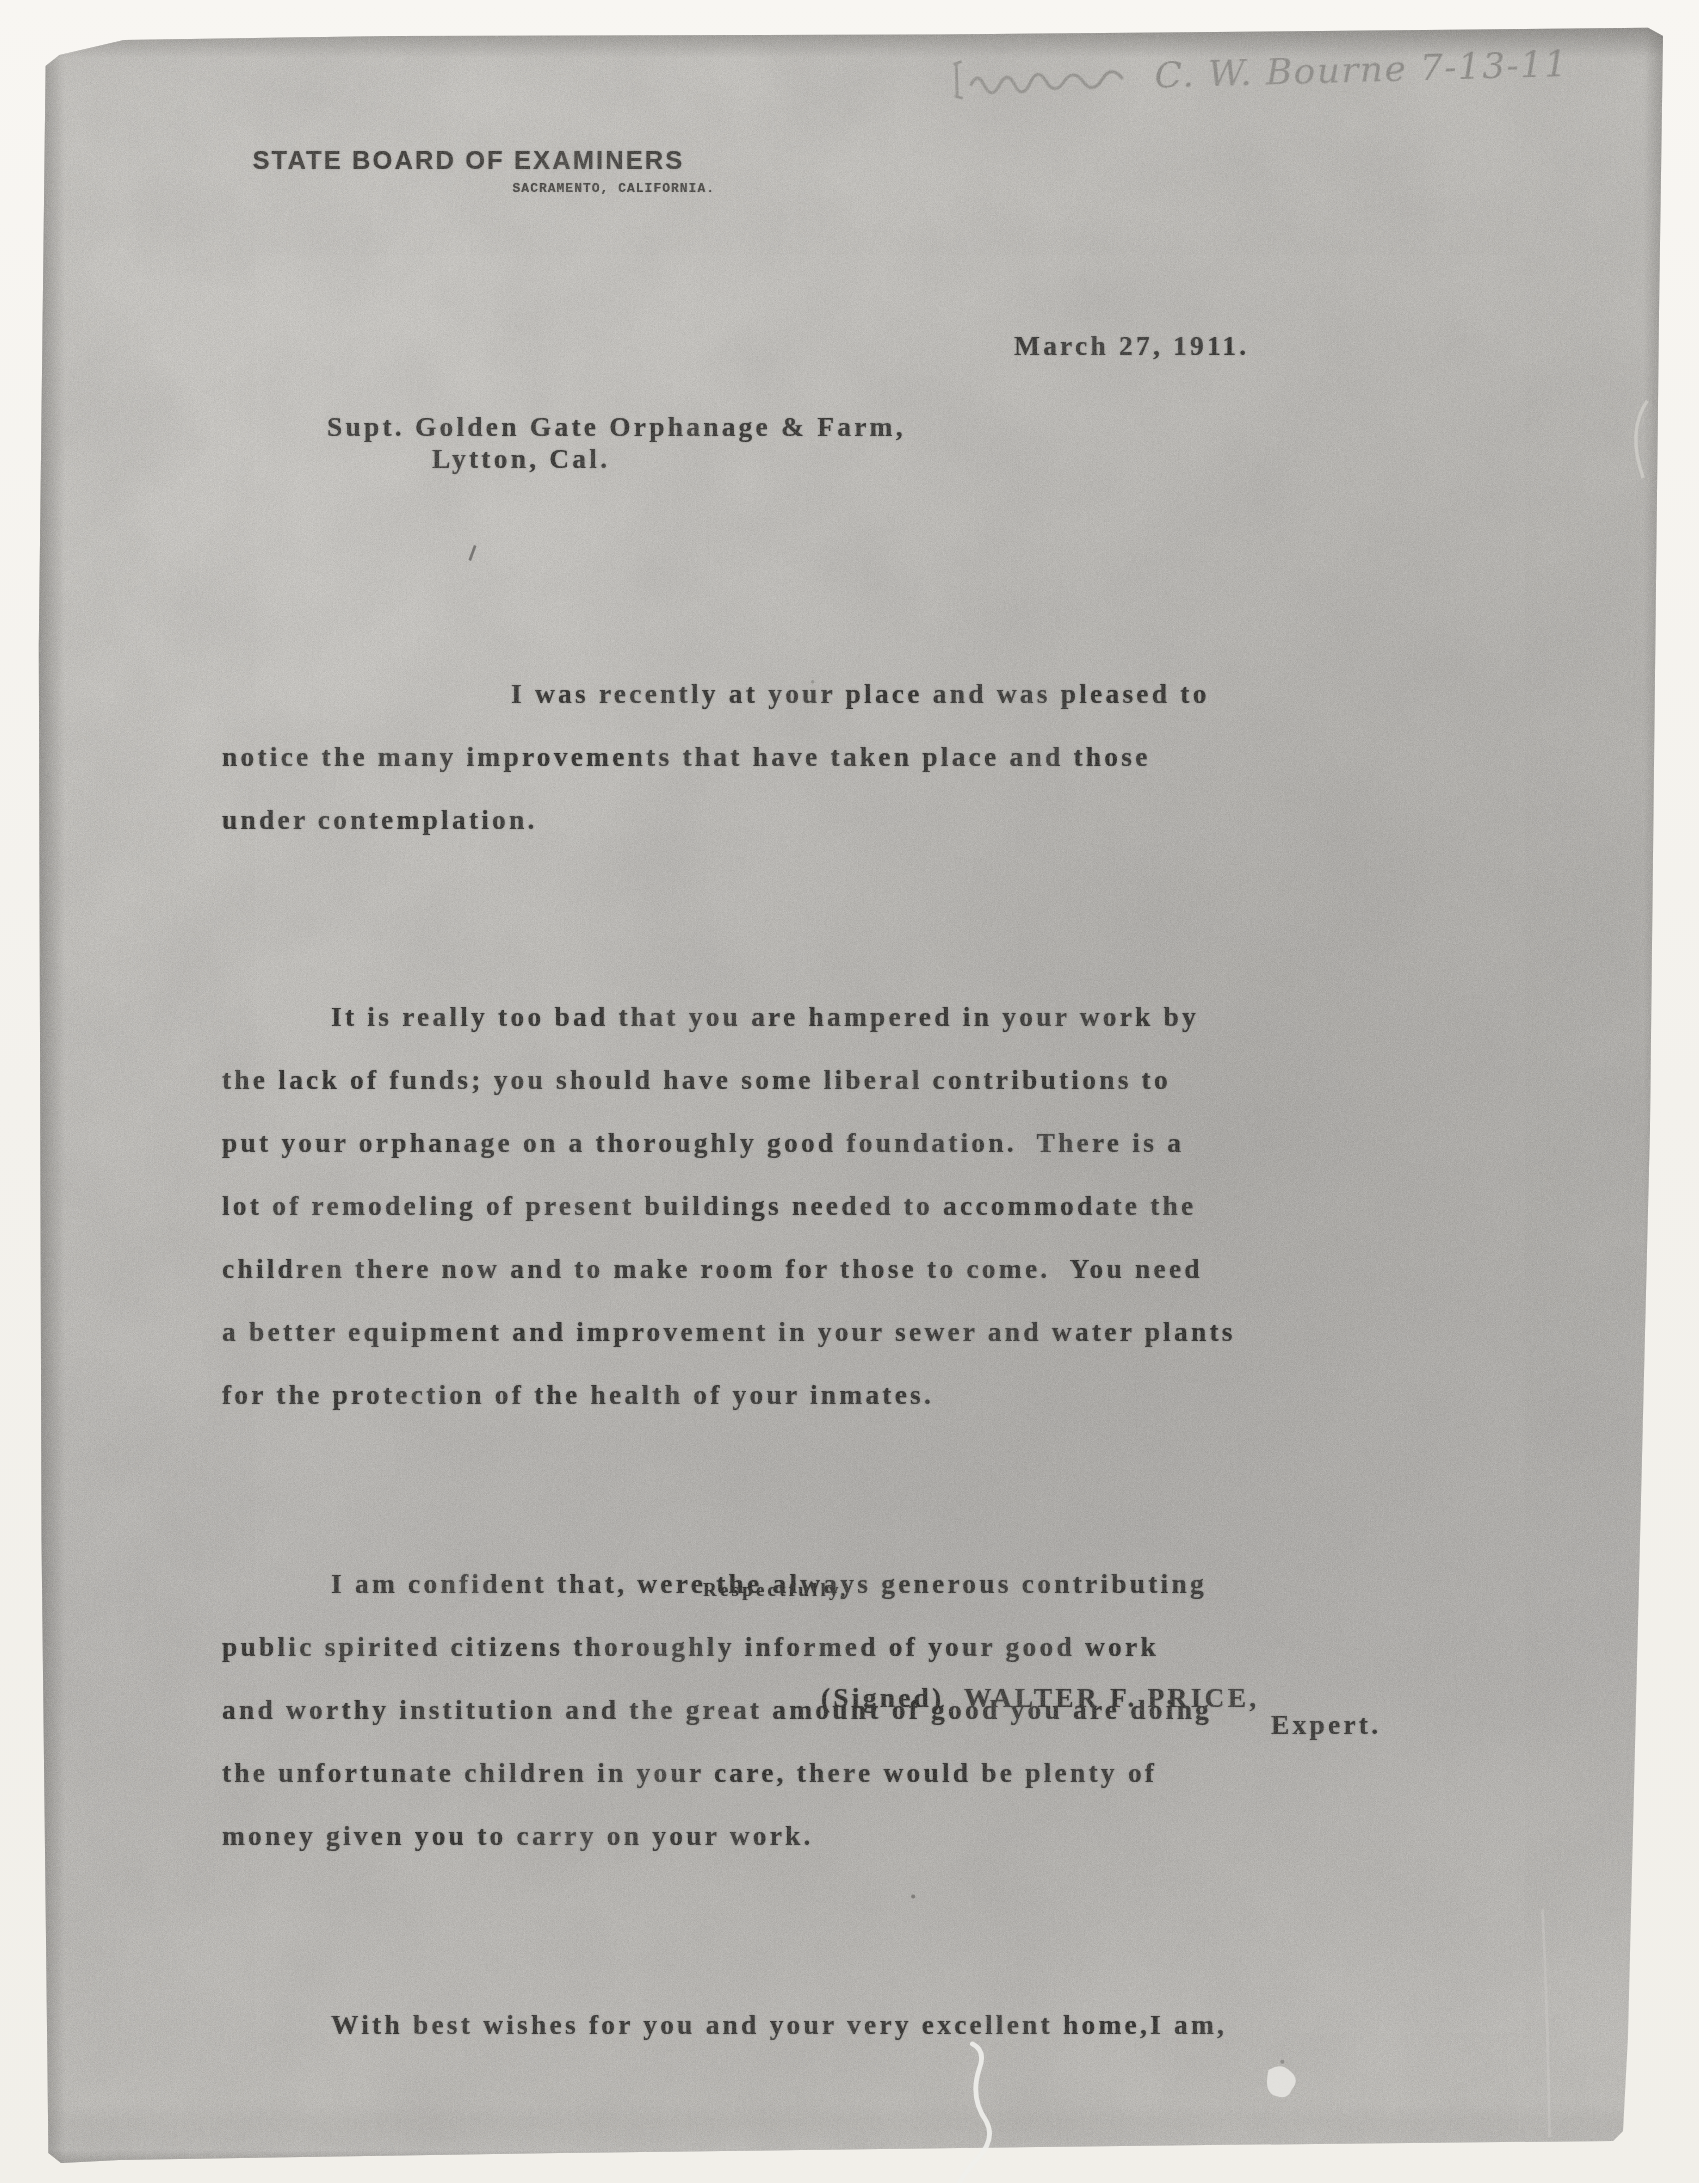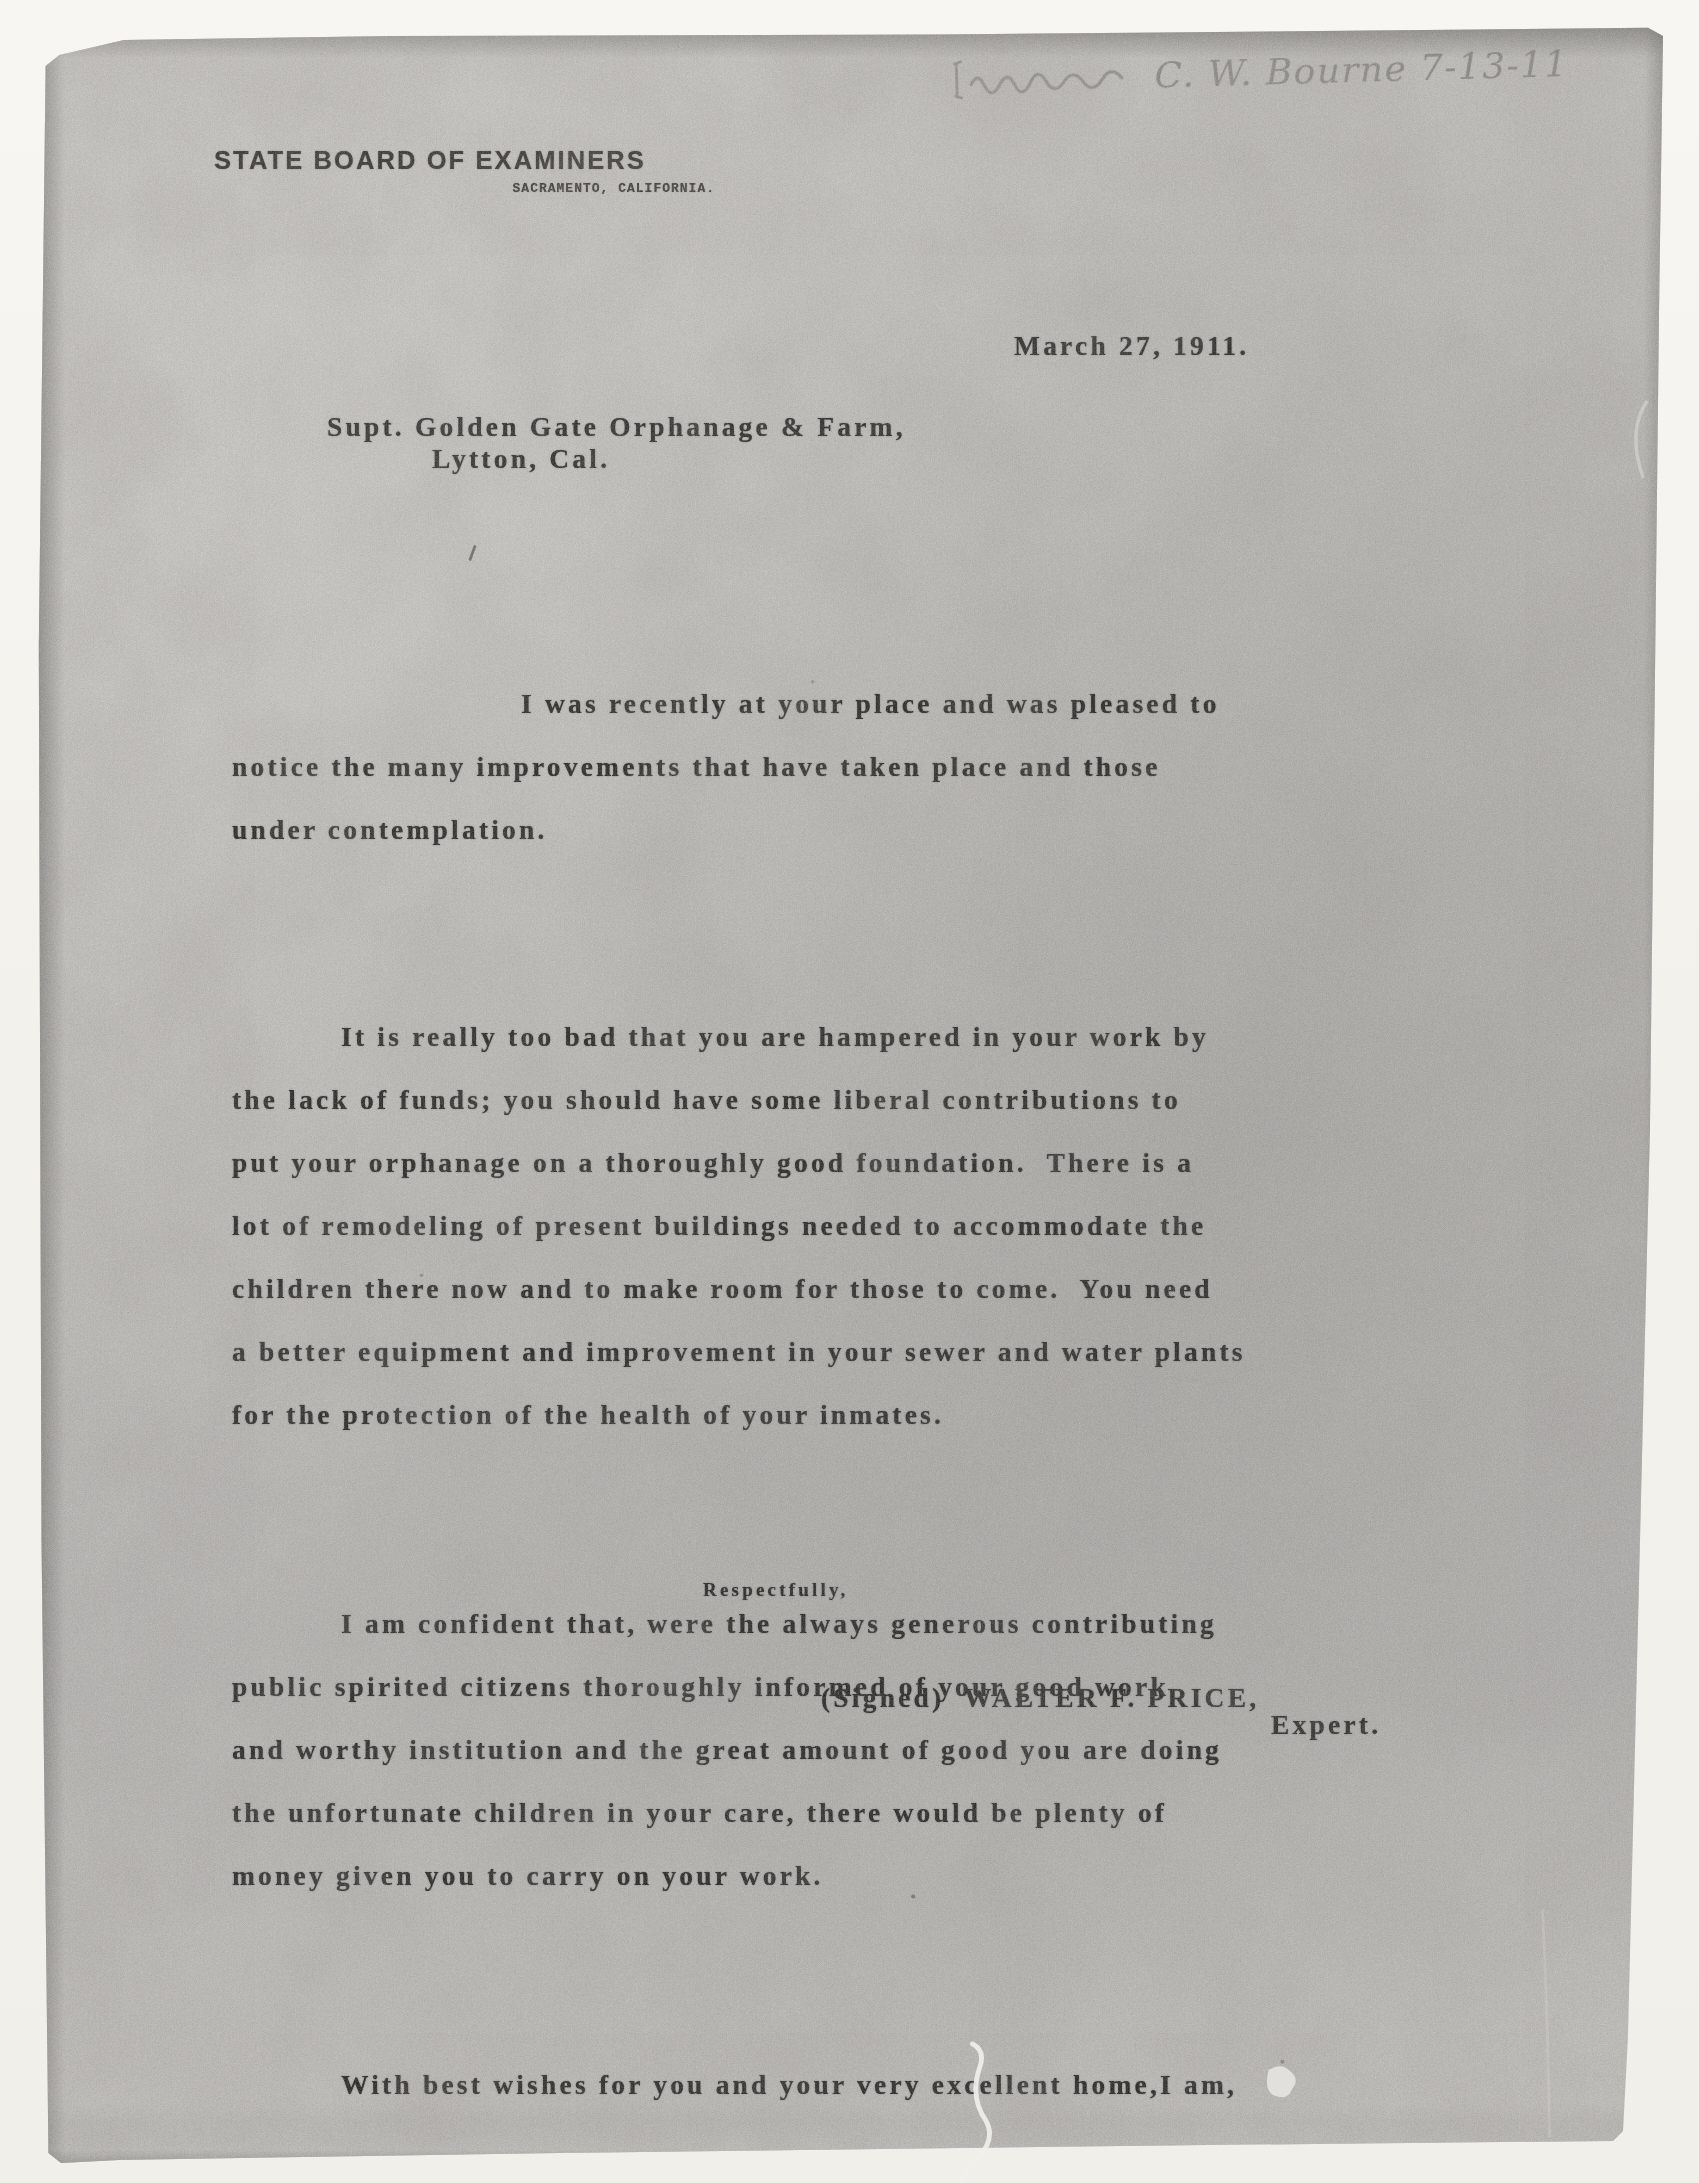--- a/index.html
+++ b/index.html
@@ -37,25 +37,26 @@
       linear-gradient(180deg, rgba(90,88,85,0.55) 0px, rgba(90,88,85,0) 33px),
       linear-gradient(0deg, rgba(110,108,105,0.40) 0px, rgba(205,203,199,0.45) 18px, rgba(205,203,199,0) 48px);
   }
   
   .tw{
     font-family:Liberation Serif, serif;
     font-weight:bold;color:#262523;
     text-shadow:0 0 1.4px rgba(46,44,42,0.65);
   }
   .letterhead-title{
-    position:absolute;left:178px;top:121px;width:493px;
+    position:absolute;left:186px;top:121px;width:493px;
     font-family:"Liberation Sans",sans-serif;font-weight:bold;
     font-size:25.5px;letter-spacing:2.1px;color:#34322f;
     text-shadow:0 0 1.4px rgba(50,48,45,0.6);
     white-space:nowrap;
+    text-align:center;
   }
   .letterhead-sub{
     position:absolute;left:186px;top:156px;width:493px;text-align:right;
     font-family:Liberation Mono, monospace;font-weight:bold;
     font-size:13px;letter-spacing:1px;color:#3a3835;
     text-shadow:0 0 1px rgba(55,53,50,0.6);
   }
   .date-line{
     position:absolute;left:978px;top:305px;
     font-size:27.5px;line-height:32px;letter-spacing:3.2px;white-space:nowrap;
@@ -64,21 +65,21 @@
     position:absolute;left:189px;top:386px;
     font-size:27.5px;line-height:32px;letter-spacing:3.2px;white-space:nowrap;
   }
   .r2{padding-left:102px;}
   .r3{padding-left:207px;}
   .body-block{
     position:absolute;left:186px;top:511px;width:1371px;
     font-size:27.5px;line-height:63px;letter-spacing:3.2px;
     white-space:pre-wrap;
   }
-  .para{margin:10px;}
+  .para{margin:0;}
   .p1{text-indent:289px;}
   .p2{margin-top:7.6px;text-indent:109px;}
   .p3{text-indent:109px;}
   .p4{text-indent:109px;}
   .sig-respectfully{position:absolute;left:667px;top:1548px;font-size:19px;line-height:34px;letter-spacing:3.2px;white-space:pre;}
   .sig-signed{position:absolute;left:785px;top:1656px;font-size:27.5px;line-height:34px;letter-spacing:3.2px;white-space:pre;}
   .sig-title{position:absolute;left:1235px;top:1683px;font-size:27.5px;line-height:34px;letter-spacing:3.2px;white-space:pre;}
   
   .annotation{
     position:absolute;left:916px;top:20.7px;width:730px;

